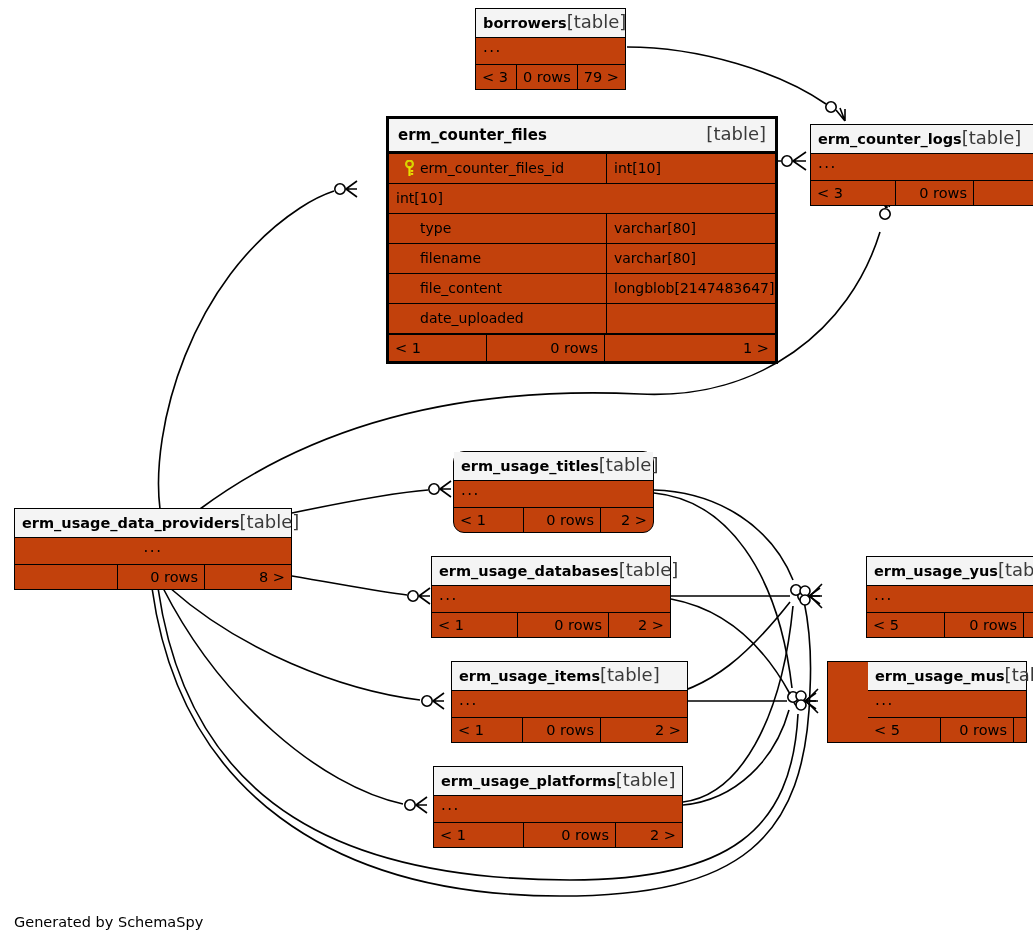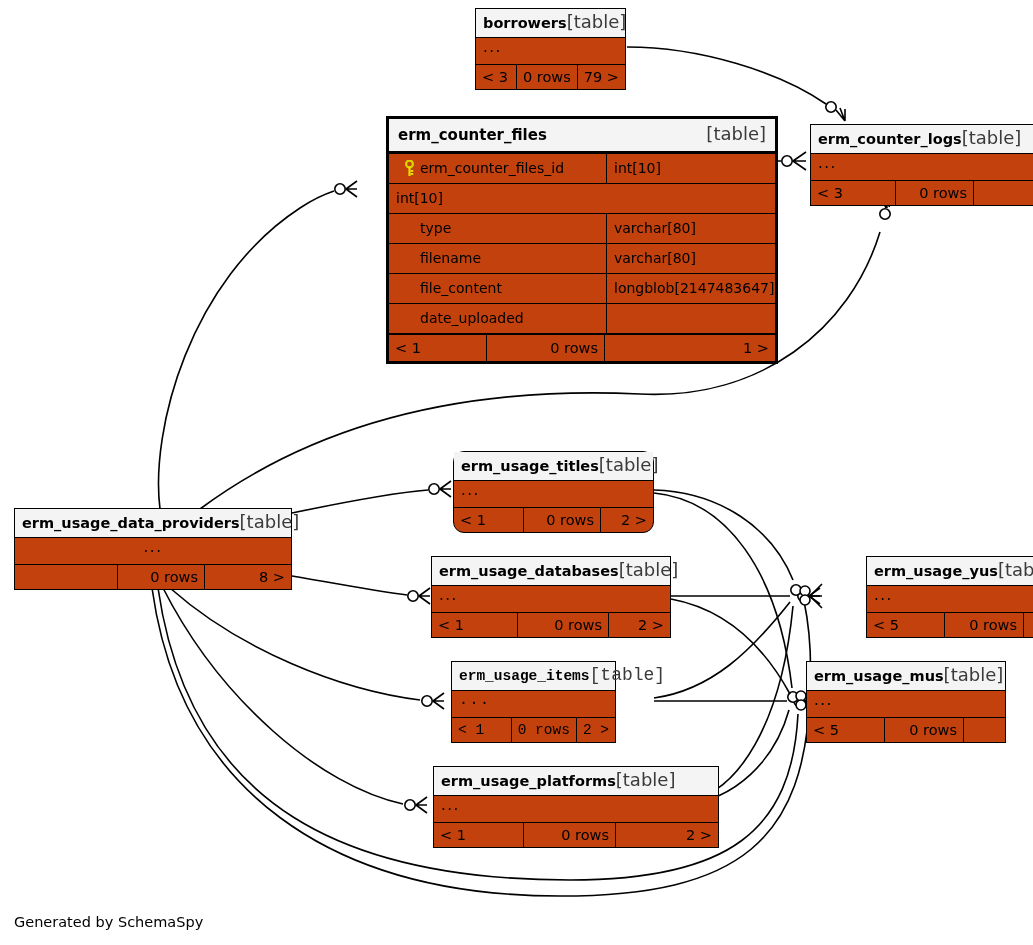--- a/index.html
+++ b/index.html
@@ -399,34 +399,34 @@
         <span class="ttag">[table]</span>
     </div>
     <div class="ellipsis-row">...</div>
     <div class="tbl-foot">
       <div class="foot-cell foot-left" style="width:86px;">&lt; 1</div>
       <div class="foot-cell foot-right" style="width:91px;">0 rows</div>
       <div class="foot-cell foot-right" style="flex:1;">2 &gt;</div>
     </div>
   </div>
 
-  <div class="tbl" style="left:451px; top:661px; width:165px;font-family:Liberation Mono, monospace;">
+  <div class="tbl" style="left:451px; top:661px; width:237px;">
     <div class="tbl-title">
       <span class="tname">erm_usage_items</span>
         <span class="ttag">[table]</span>
     </div>
     <div class="ellipsis-row">...</div>
     <div class="tbl-foot">
       <div class="foot-cell foot-left" style="width:71px;">&lt; 1</div>
       <div class="foot-cell foot-right" style="width:78px;">0 rows</div>
       <div class="foot-cell foot-right" style="flex:1;">2 &gt;</div>
     </div>
   </div>
 
-  <div class="tbl" style="left:433px; top:766px; width:286px;">
+  <div class="tbl" style="left:433px; top:766px; width:250px;">
     <div class="tbl-title">
       <span class="tname">erm_usage_platforms</span>
         <span class="ttag">[table]</span>
     </div>
     <div class="ellipsis-row">...</div>
     <div class="tbl-foot">
       <div class="foot-cell foot-left" style="width:90px;">&lt; 1</div>
       <div class="foot-cell foot-right" style="width:92px;">0 rows</div>
       <div class="foot-cell foot-right" style="flex:1;">2 &gt;</div>
     </div>
@@ -438,21 +438,21 @@
         <span class="ttag">[table]</span>
     </div>
     <div class="ellipsis-row">...</div>
     <div class="tbl-foot">
       <div class="foot-cell foot-left" style="width:78px;">&lt; 5</div>
       <div class="foot-cell foot-right" style="width:79px;">0 rows</div>
       <div class="foot-cell foot-right" style="flex:1;"></div>
     </div>
   </div>
 
-  <div class="tbl" style="left:806px; top:661px; width:200px;">
+  <div class="tbl" style="left:827px; top:661px; width:200px;padding-left:40px;">
     <div class="tbl-title">
       <span class="tname">erm_usage_mus</span>
         <span class="ttag">[table]</span>
     </div>
     <div class="ellipsis-row">...</div>
     <div class="tbl-foot">
       <div class="foot-cell foot-left" style="width:78px;">&lt; 5</div>
       <div class="foot-cell foot-right" style="width:79px;">0 rows</div>
       <div class="foot-cell foot-right" style="flex:1;"></div>
     </div>

